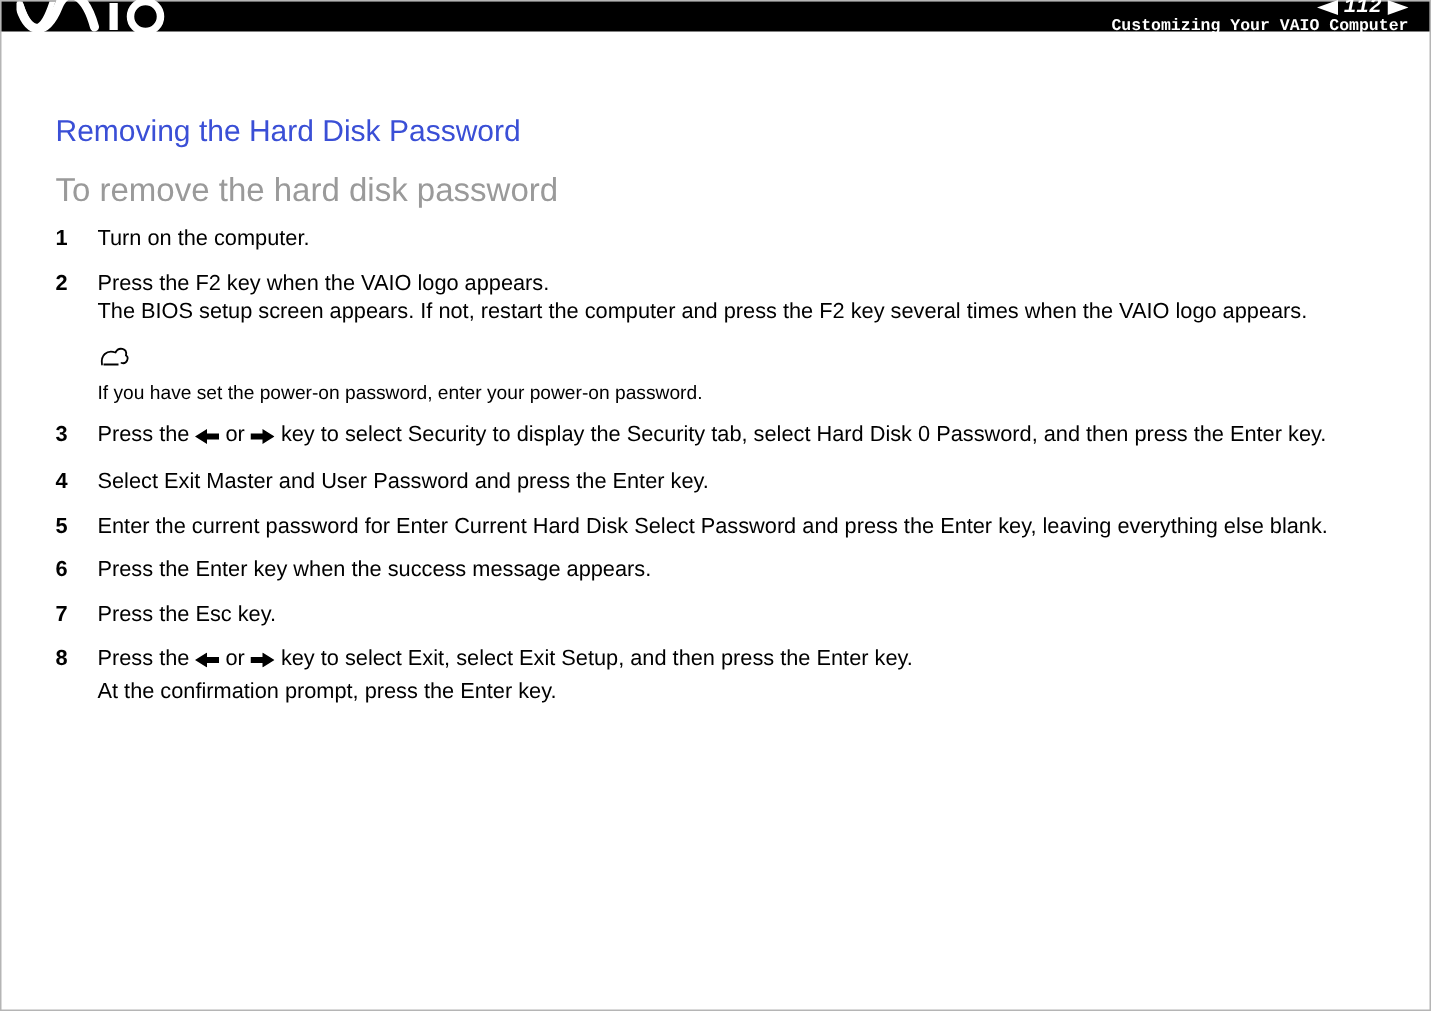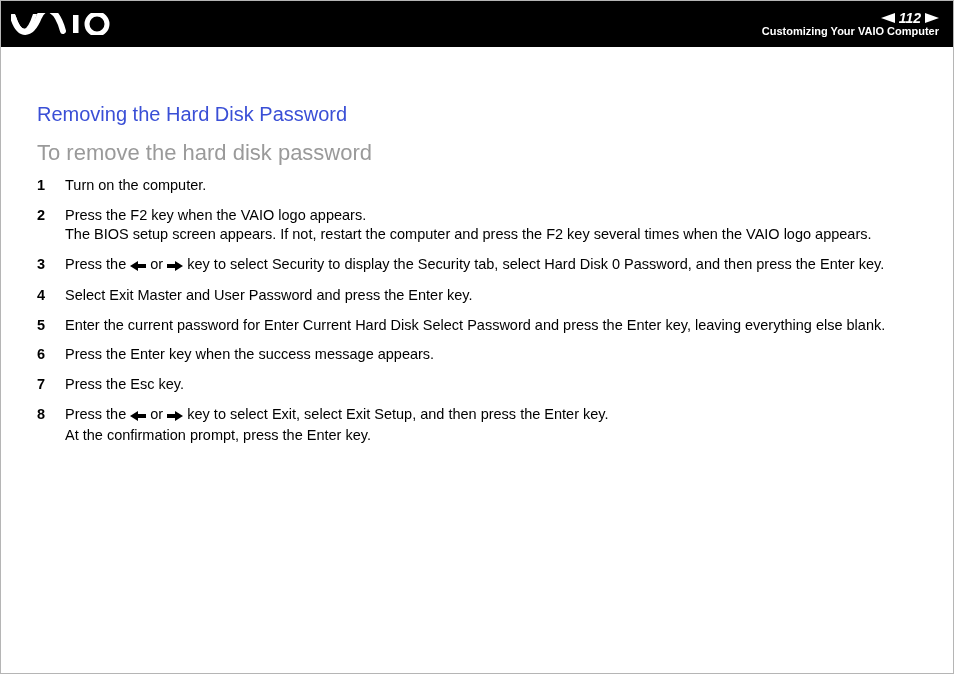--- a/index.html
+++ b/index.html
@@ -1,18 +1,18 @@
 <!DOCTYPE html>
 <html><head>
 <meta charset="utf-8">
 <style>
   * { box-sizing: border-box; margin: 0; padding: 0; }
   html, body { width: 954px; height: 674px; font-family: Arial, Helvetica, sans-serif; background: #fff; overflow: hidden; }
   .page { width: 954px; height: 674px; border: 1px solid #b5b5b5; position: relative; }
-  .topbar { background: #000; height: 46px; display: flex; align-items: center; justify-content: space-between; padding: 0 14px 0 10px; }
+  .topbar { background: #000; height: 20px; display: flex; align-items: center; justify-content: space-between; padding: 0 14px 0 10px; font-family: Liberation Mono, monospace; }
   .logo { display: flex; align-items: center; }
   .logo svg { display: block; }
   .topright { display: flex; flex-direction: column; align-items: flex-end; color: #fff; line-height: 1; }
   .pageno-row { display: flex; align-items: center; gap: 4px; }
   .pg-arrow-l, .pg-arrow-r { display: inline-block; }
   .pg-arrow-l svg, .pg-arrow-r svg { display: block; }
   .pageno { font-weight: bold; font-style: italic; font-size: 14px; }
   .section-name { font-size: 11px; font-weight: bold; margin-top: 1px; }
   .content { padding: 56px 36px 0 36px; }
   h1.title { color: #3a4fd6; font-weight: normal; font-size: 20px; margin-bottom: 14px; }
@@ -70,21 +70,24 @@
   <div class="content">
     <h1 class="title">Removing the Hard Disk Password</h1>
     <h2 class="subtitle">To remove the hard disk password</h2>
     <ol class="steps" id="steps">
         <li>
           <span class="num">1</span>
           <div class="body"><span>Turn on the computer.</span></div>
         </li>
         <li>
           <span class="num">2</span>
-          <div class="body"><span>Press the </span><span class="bold">F2</span><span> key when the VAIO logo appears.</span><br><span>The BIOS setup screen appears. If not, restart the computer and press the </span><span class="bold">F2</span><span> key several times when the VAIO logo appears.</span></div>
+          <div class="body"><span>Press the </span><span class="bold">F2</span><span> key when the VAIO logo appears.</span><br><span>The BIOS setup screen appears. If not, restart the computer and press the </span><span class="bold">F2</span><span> key several times when the VAIO logo appears.</span><div class="note"><span class="note-icon"><svg width="22" height="16" viewBox="0 0 22 16">
+                  <path d="M3 14 C 2 8, 6 4, 12 6 C 14 2, 20 3, 19 8 C 21 9, 20 14, 16 13" fill="none" stroke="#000" stroke-width="1.2" stroke-linecap="round"></path>
+                  <path d="M4 14 L 14 14" stroke="#000" stroke-width="1.2"></path>
+                </svg></span><div class="note-text">If you have set the power-on password, enter your power-on password.</div></div></div>
         </li>
         <li>
           <span class="num">3</span>
           <div class="body"><span>Press the </span><span class="inline-arrow"><svg width="16" height="10" viewBox="0 0 16 10">
                 <polygon points="0,5 8,0 8,3 16,3 16,7 8,7 8,10" fill="#000"></polygon>
               </svg></span><span> or </span><span class="inline-arrow"><svg width="16" height="10" viewBox="0 0 16 10">
                 <polygon points="16,5 8,0 8,3 0,3 0,7 8,7 8,10" fill="#000"></polygon>
               </svg></span><span> key to select </span><span class="bold">Security</span><span> to display the </span><span class="bold">Security</span><span> tab, select </span><span class="bold">Hard Disk 0 Password</span><span>, and then press the </span><span class="bold">Enter</span><span> key.</span><br></div>
         </li>
         <li>

